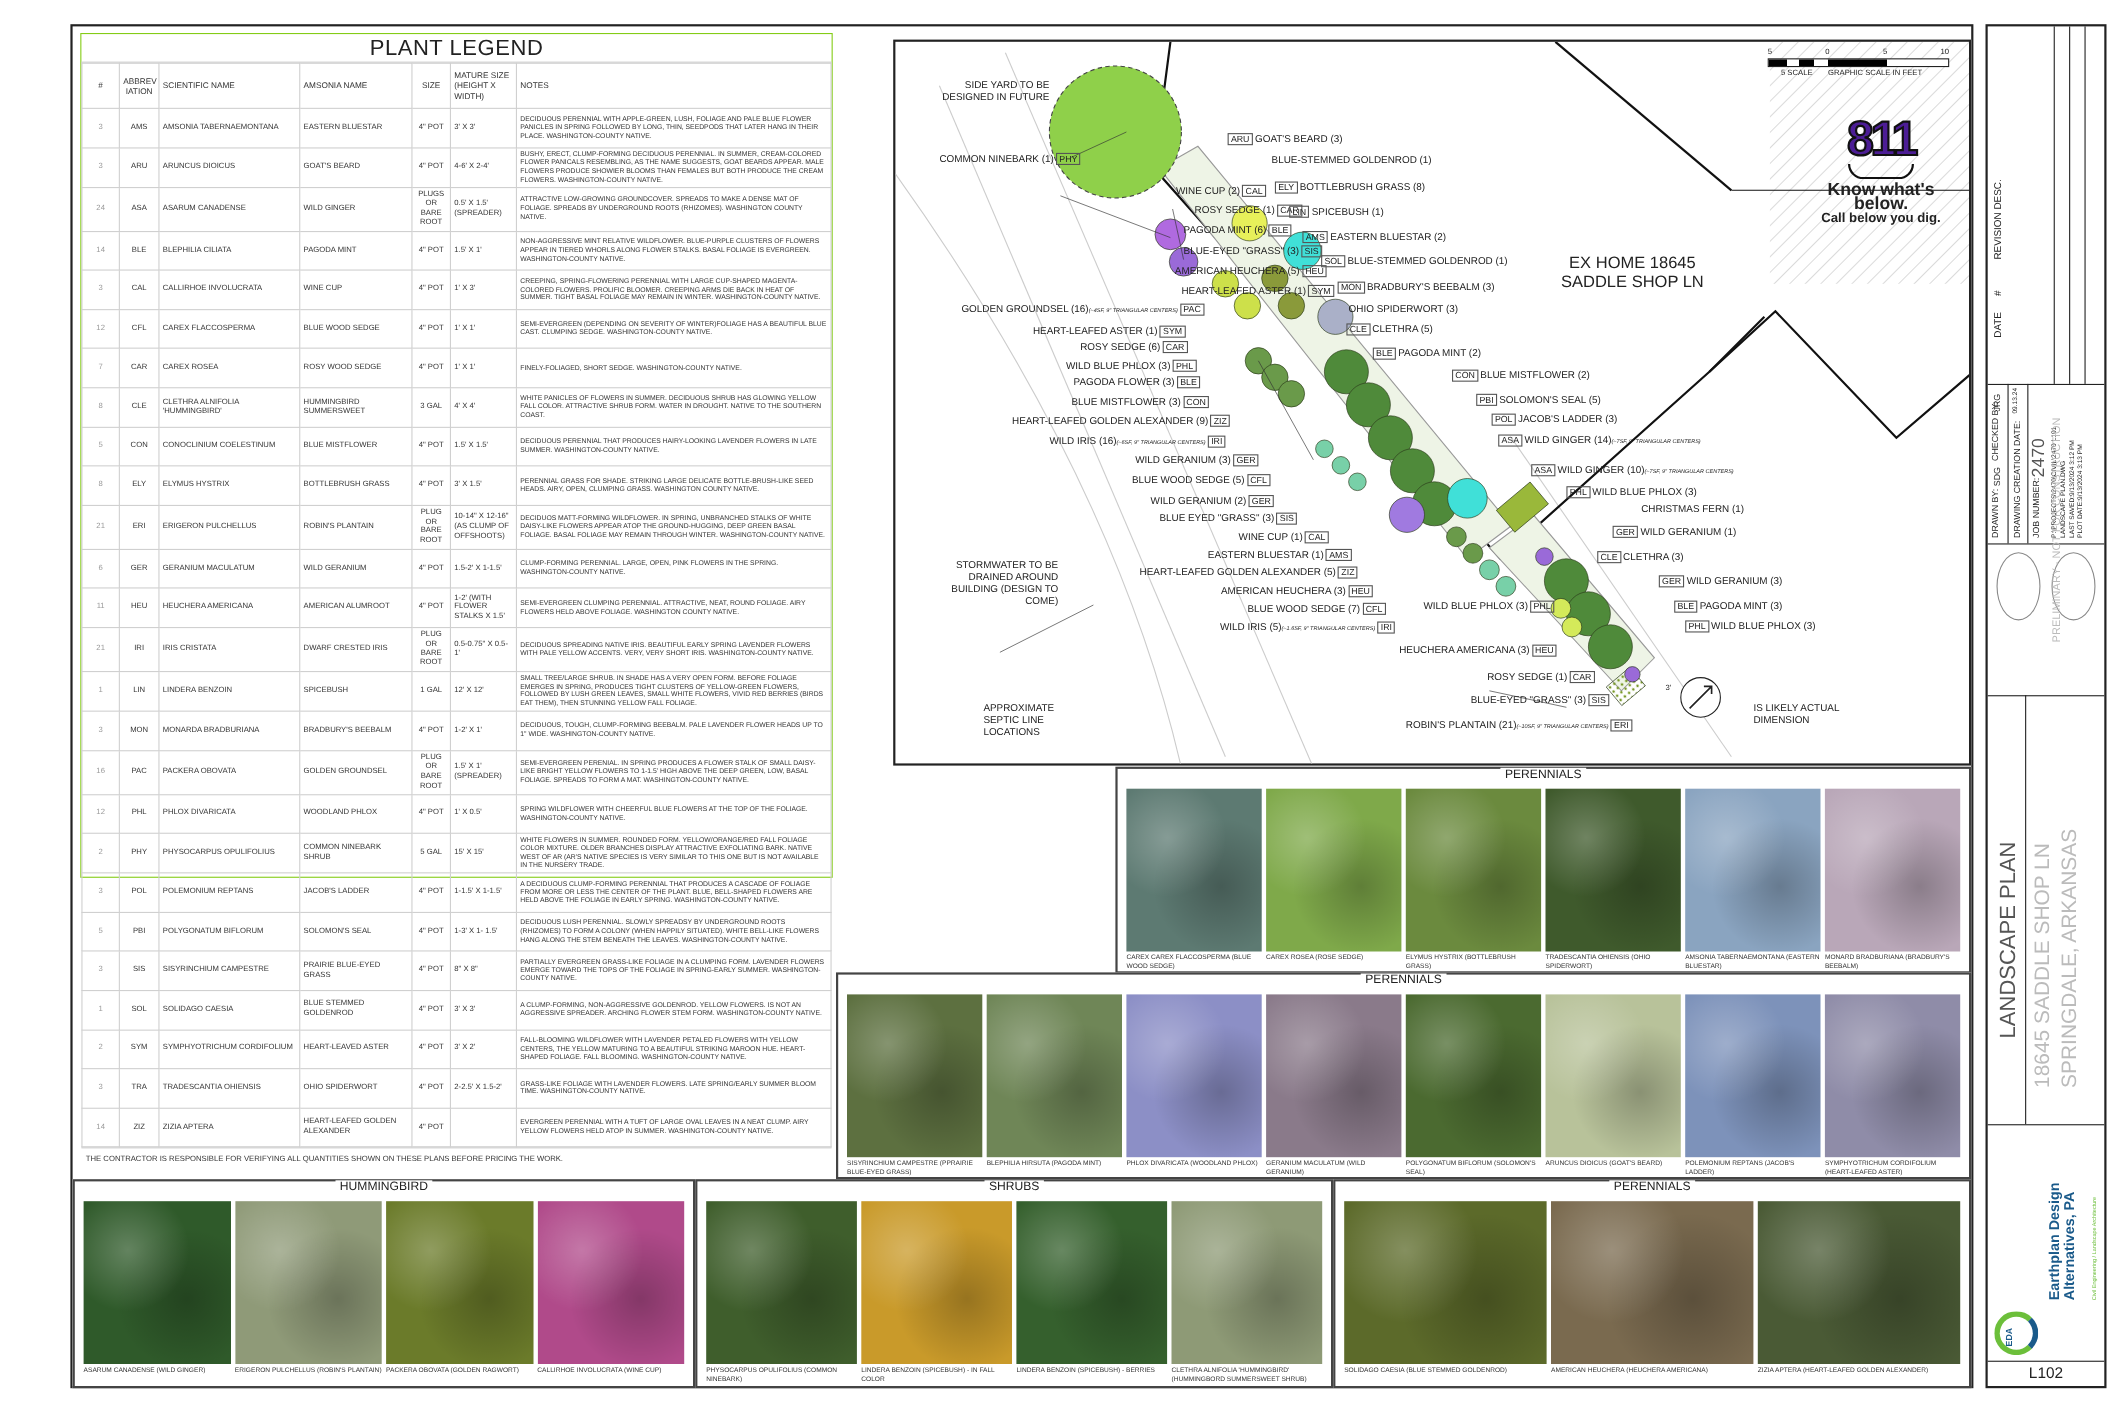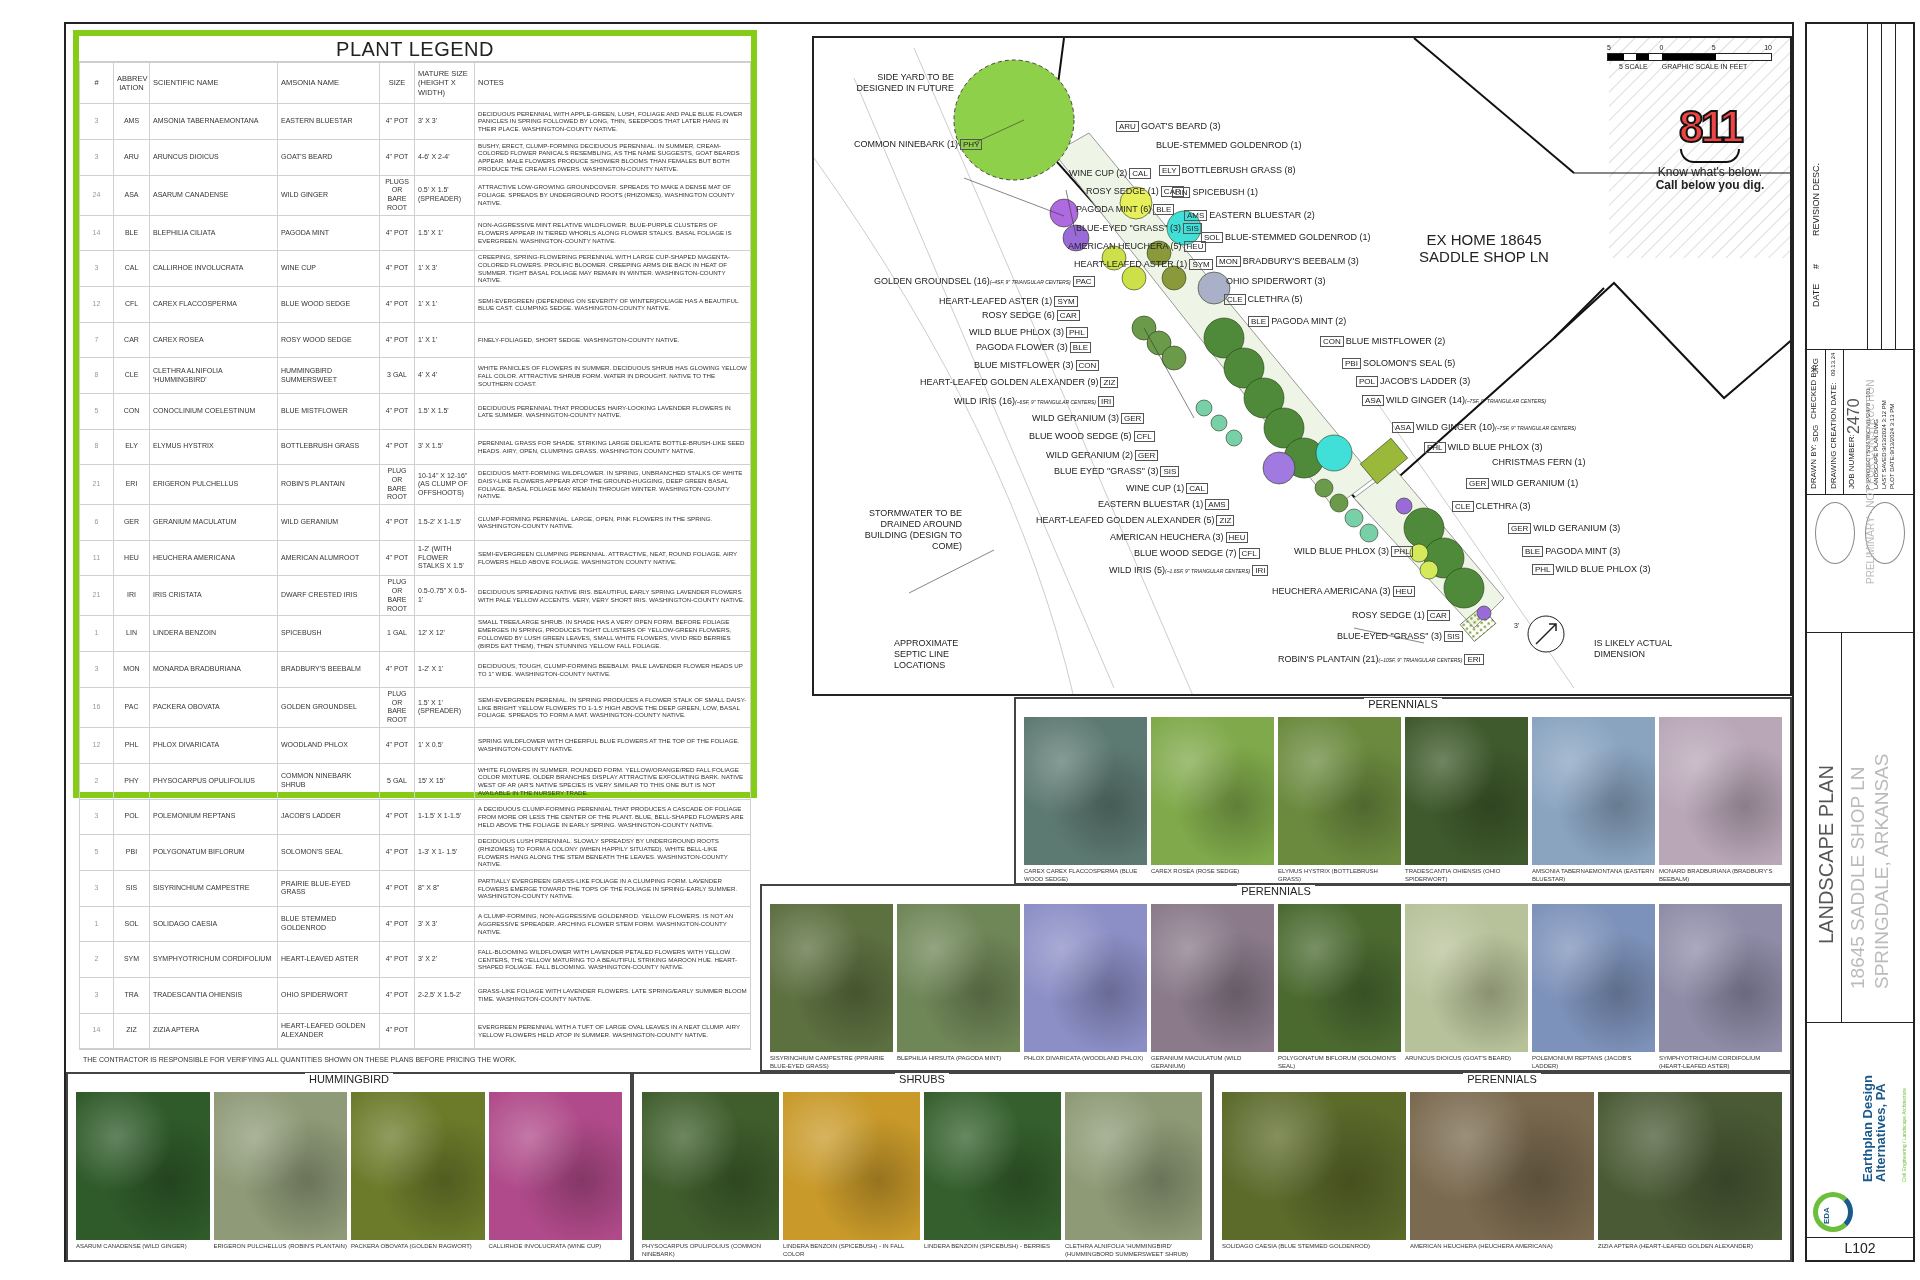--- a/index.html
+++ b/index.html
@@ -1,42 +1,42 @@
 <!DOCTYPE html>
 <html><head>
 <meta charset="utf-8">
 <style>
   *{box-sizing:border-box;margin:0;padding:0}
   html,body{width:1920px;height:1280px;background:#fff;overflow:hidden}
   body{font-family:"Liberation Sans",sans-serif;color:#222;position:relative}
   .sheet{position:absolute;left:64px;top:22px;width:1730px;height:1240px;border:2px solid #222}
   
-  .legend{position:absolute;left:73px;top:30px;width:684px;height:768px;border:6px solid #84cc16}
+  .legend{position:absolute;left:73px;top:30px;width:684px;height:768px;border:1px solid #84cc16}
   .legend h1{font-weight:normal;font-size:20px;text-align:center;height:26px;line-height:26px;border-bottom:1px solid #ccc;letter-spacing:.5px}
   table.lt{width:100%;border-collapse:collapse;table-layout:fixed}
   table.lt th,table.lt td{border:1px solid #d0d0d0;font-size:7px;padding:2px 3px;vertical-align:middle;text-align:left;font-weight:normal;color:#333;line-height:1.25}
   table.lt th{font-size:7.5px;height:41px}
   table.lt td{height:35.6px}
   table.lt td.c,table.lt th.c{text-align:center}
   table.lt td.q{color:#999}
   table.lt td.notes{font-size:6.2px}
   .legend .foot{font-size:7px;padding:6px 4px;color:#333;border-top:1px solid #ccc}
   
   .plan{position:absolute;left:812px;top:36px;width:980px;height:660px;border:2px solid #222;overflow:hidden;background:#fff}
   .plan svg{position:absolute;left:0;top:0}
   .lbl{position:absolute;font-size:9px;color:#222;white-space:nowrap;text-transform:uppercase;line-height:11px}
   .lbl .tag{display:inline-block;border:1px solid #555;padding:0 2px;font-size:8px;line-height:9px;margin:0 2px}
   .lbl .sm{font-size:5px;font-style:italic}
   .lbl.r{text-align:right}
   .house{position:absolute;font-size:15px;text-align:center;line-height:17px}
   .scale{position:absolute;right:18px;top:6px;width:165px;font-size:7px}
   .scale .bar{height:8px;border:1px solid #222;margin-top:2px;background:linear-gradient(90deg,#000 0 10%,#fff 10% 17%,#000 17% 25%,#fff 25% 33%,#000 33% 66%,#fff 66% 100%)}
   .logo811{position:absolute;left:1640px;top:105px;width:140px;text-align:center}
-  .logo811 .num{font-size:44px;font-weight:bold;color:#ef4444;-webkit-text-stroke:2px #111;line-height:44px;letter-spacing:-3px}
-  .logo811 .t1{font-size:12px;font-weight:normal;line-height:13px}
+  .logo811 .num{font-size:44px;font-weight:bold;color:#4c1d95;-webkit-text-stroke:2px #111;line-height:44px;letter-spacing:-3px}
+  .logo811 .t1{font-size:16px;font-weight:bold;line-height:13px}
   .logo811 .t2{font-size:12px;font-weight:bold;line-height:13px}
   
   .panel{position:absolute;border:2px solid #444;background:#fff}
   .panel .ptitle{position:absolute;top:-1px;left:0;right:0;text-align:center;font-size:11px;background:transparent}
   .panel .ptitle span{background:#fff;padding:0 4px}
   .photo{position:absolute}
   .photo .img{width:100%;border:0}
   .photo .cap{font-size:6px;line-height:8px;color:#333;margin-top:2px;text-transform:uppercase}
   
   .tb{position:absolute;left:1805px;top:22px;width:110px;height:1240px;border:2px solid #222}

